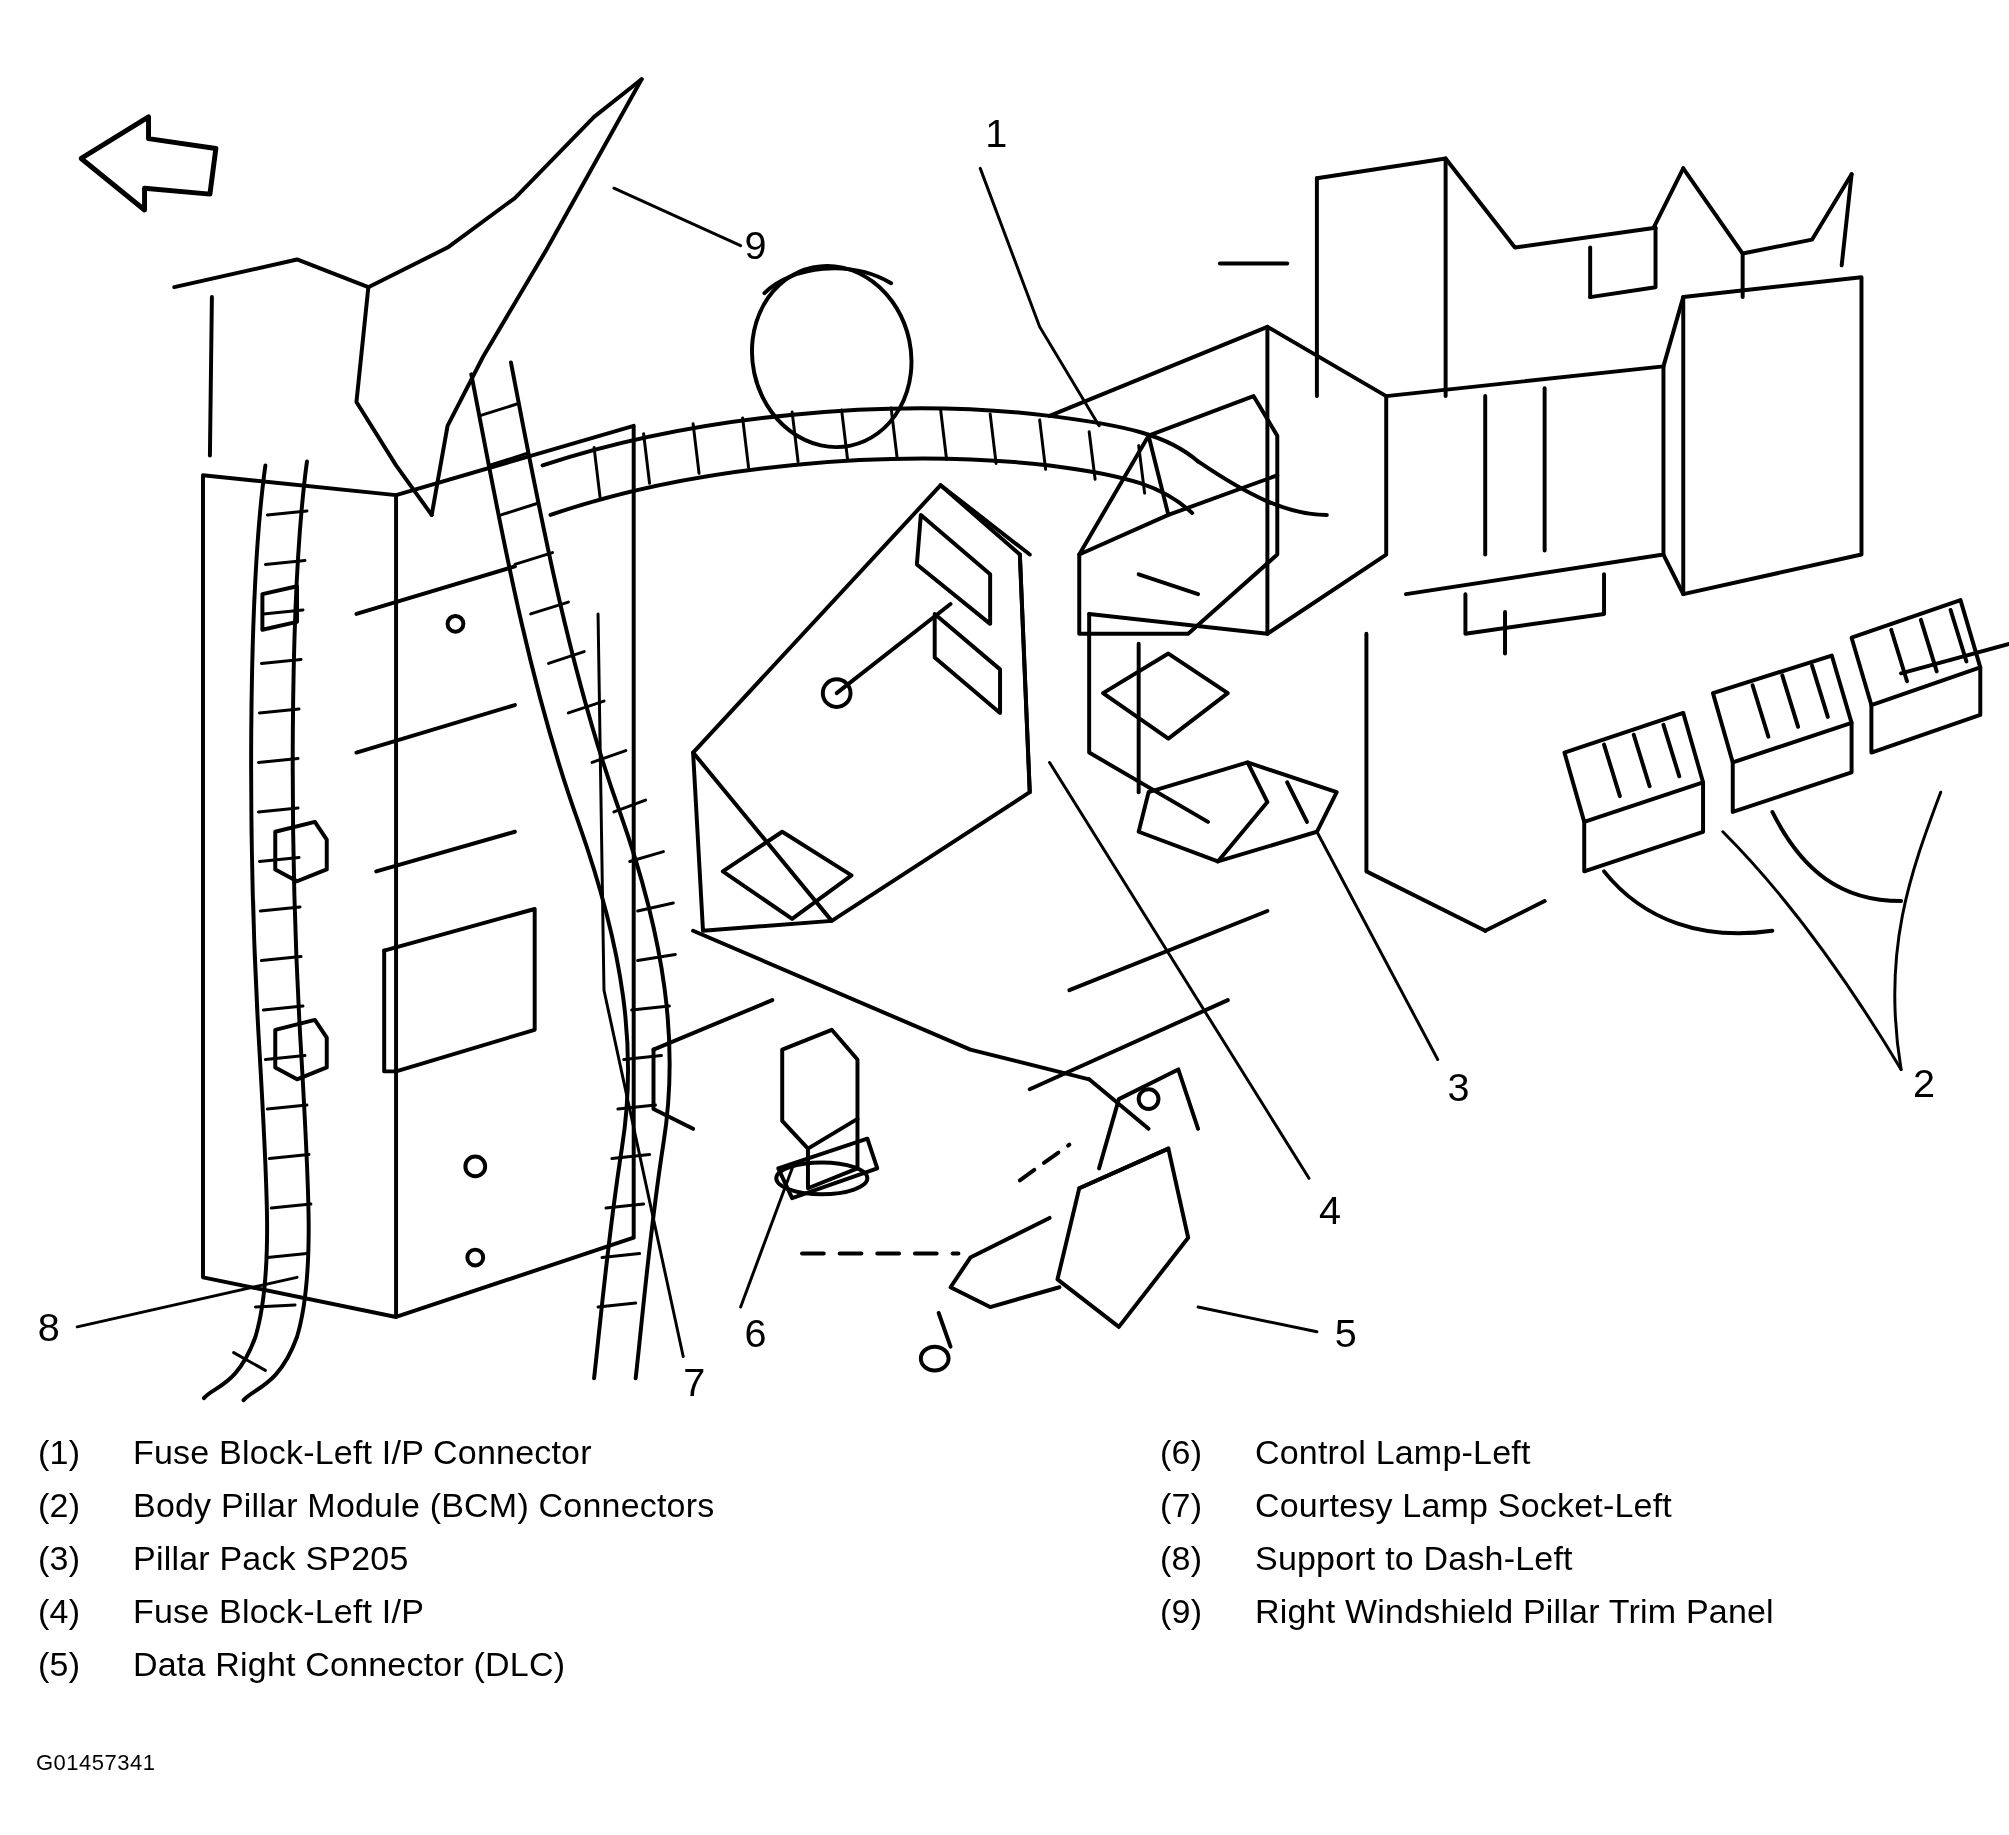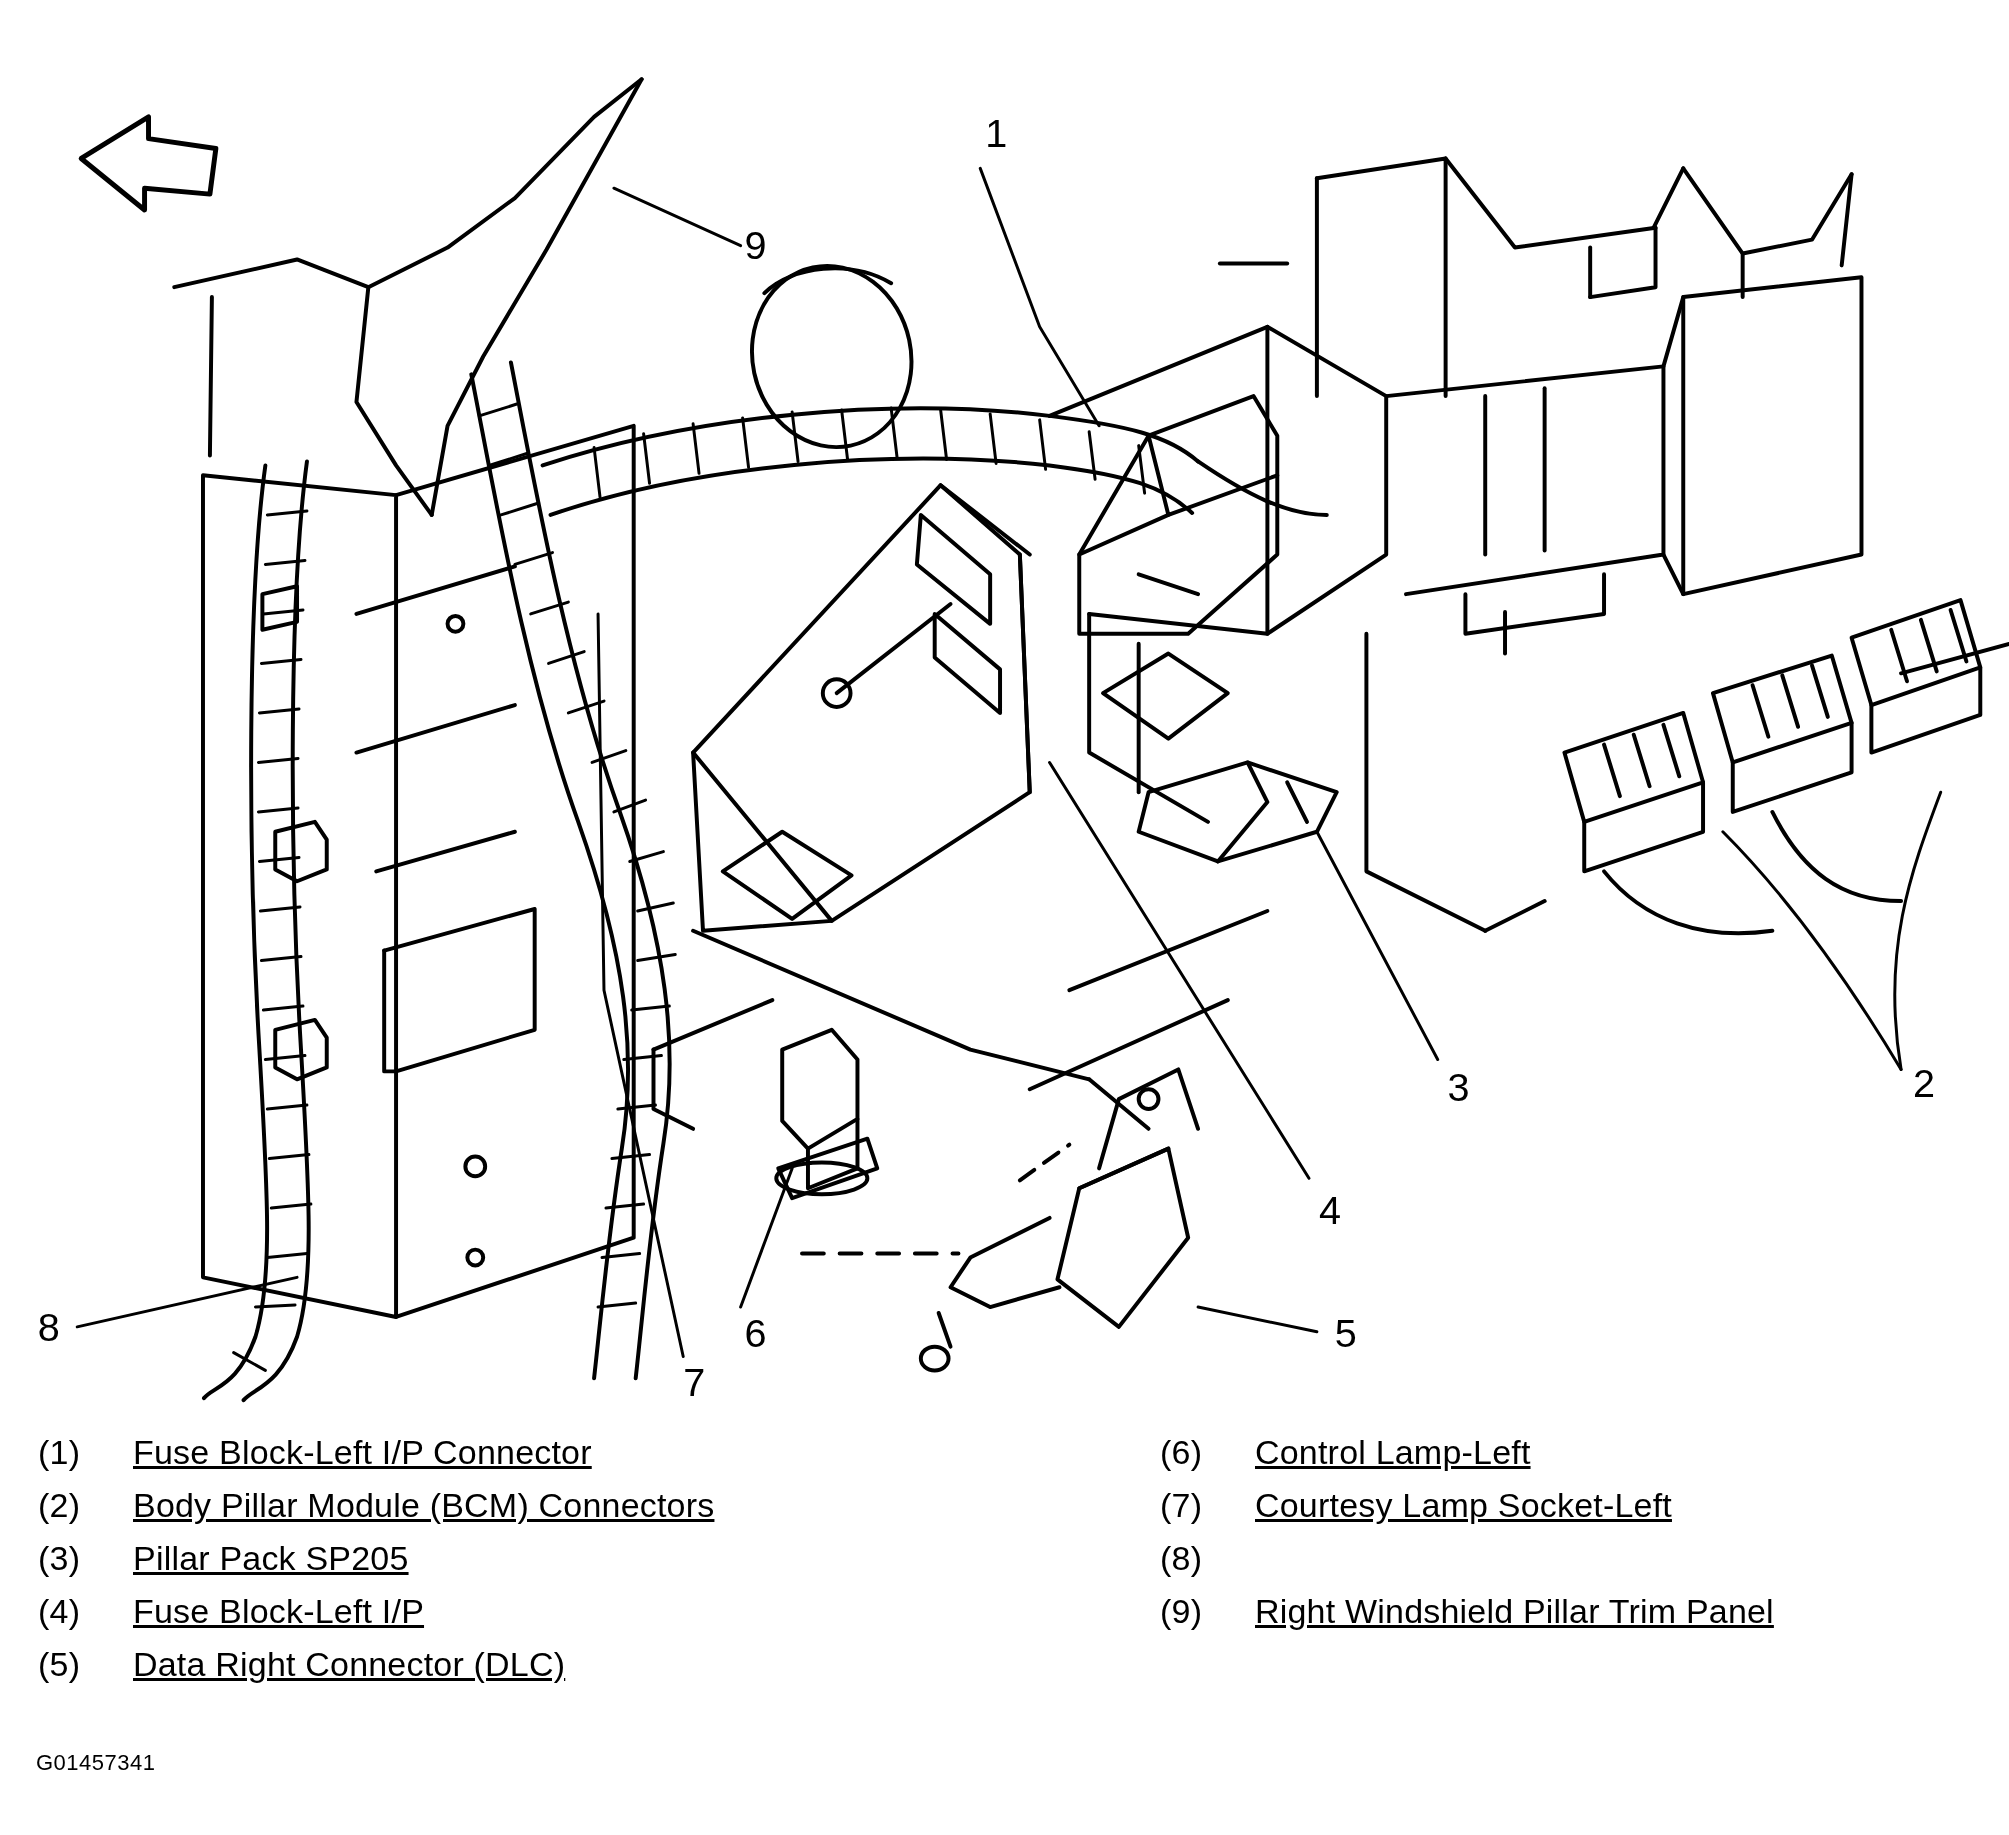--- a/index.html
+++ b/index.html
@@ -55,21 +55,20 @@
     line-height: 53px;
     letter-spacing: 0.2px;
   }
   .legend-num {
     width: 95px;
     flex: 0 0 95px;
     text-align: left;
   }
   .legend-label {
     white-space: nowrap;
-    text-decoration: underline;
   }
   .figure-id {
     position: absolute;
     left: 36px;
     top: 1750px;
     font-size: 22px;
     letter-spacing: 0.5px;
   }
   .callout-text {
     font-family: "Liberation Sans", sans-serif;
@@ -348,20 +347,21 @@
       <div class="legend-row">
         <span class="legend-num">(6)</span>
         <span class="legend-label">Control Lamp-Left</span>
       </div>
       <div class="legend-row">
         <span class="legend-num">(7)</span>
         <span class="legend-label">Courtesy Lamp Socket-Left</span>
       </div>
       <div class="legend-row">
         <span class="legend-num">(8)</span>
+        <span class="legend-label">Support to Dash-Left</span>
       </div>
       <div class="legend-row">
         <span class="legend-num">(9)</span>
         <span class="legend-label">Right Windshield Pillar Trim Panel</span>
       </div>
     </div>
   </div>
 
   <div class="figure-id">G01457341</div>
 </div>

